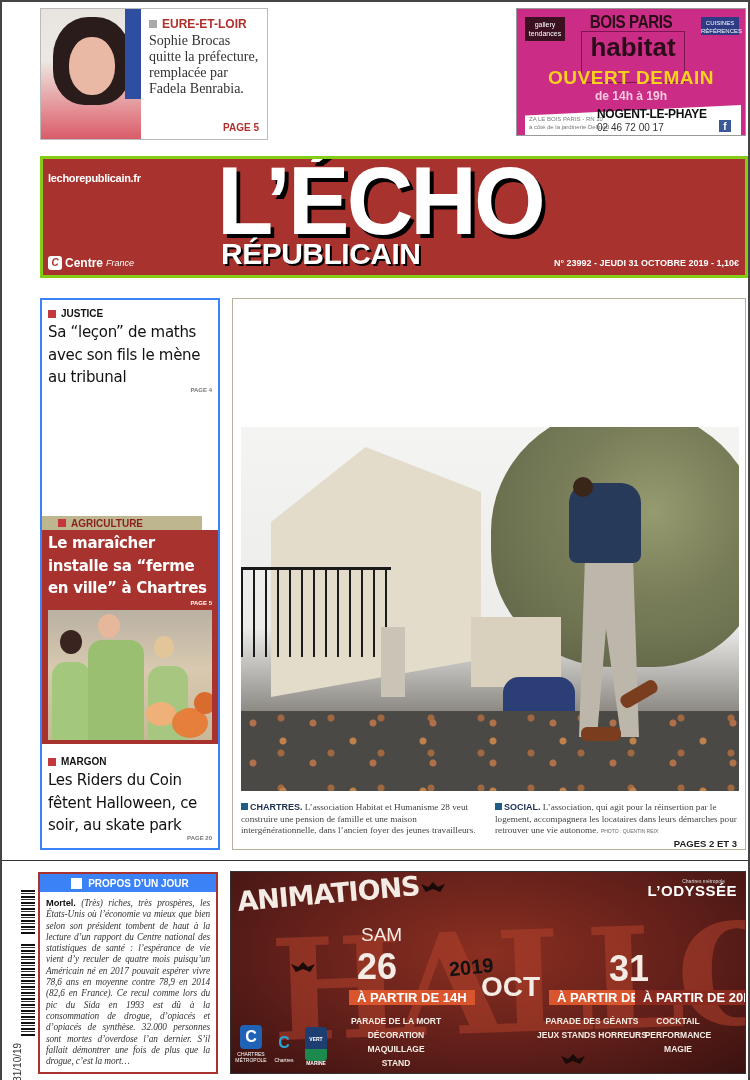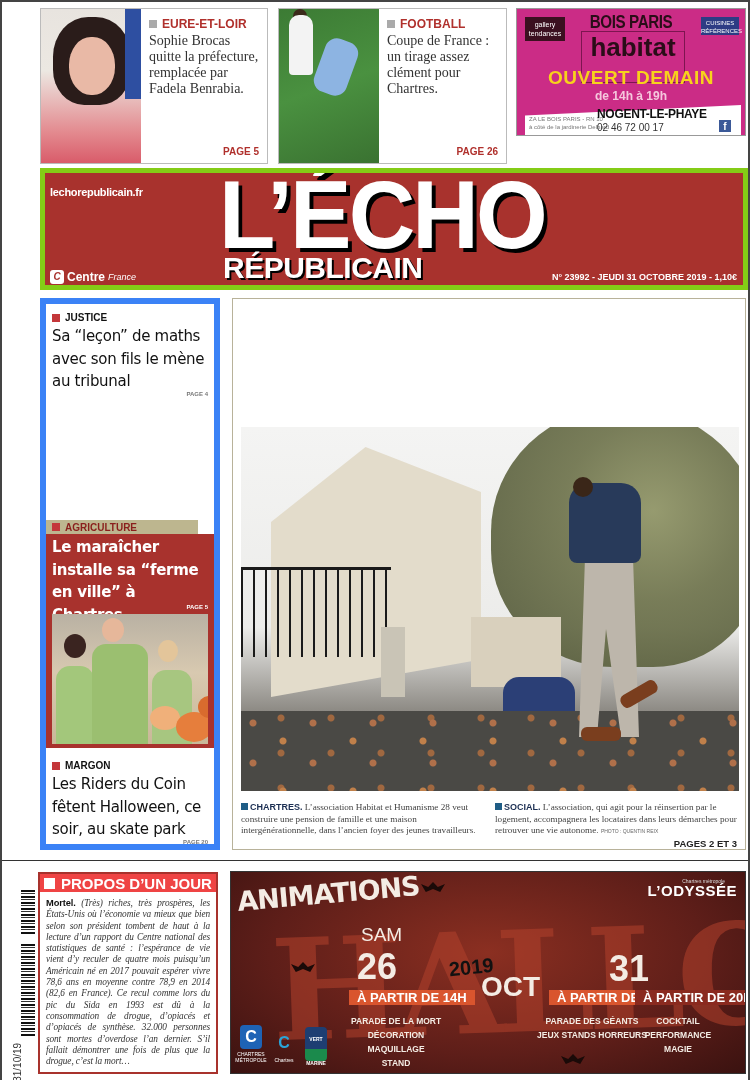--- a/index.html
+++ b/index.html
@@ -3,21 +3,21 @@
 <meta charset="utf-8">
 <style>
   * { box-sizing: border-box; margin: 0; padding: 0; }
   html, body { width: 750px; height: 1080px; overflow: hidden; background: #fff; }
   body { position: relative; font-family: "Liberation Sans", sans-serif; color: #111; }
 
   
   .page-frame { position: absolute; left: 0; top: 0; width: 750px; height: 1080px; border-left: 2px solid #444; border-right: 2px solid #444; border-top: 2px solid #444; }
 
   
-  .teaser { position: absolute; top: 6px; height: 156px; border: 1px solid #bbb; background: #fff; overflow: hidden; }
+  .teaser { position: absolute; top: 6px; height: 132px; border: 1px solid #bbb; background: #fff; overflow: hidden; }
   .teaser .photo { position: absolute; left: 0; top: 0; bottom: 0; width: 100px; }
   .teaser .txt { position: absolute; left: 108px; top: 8px; right: 6px; }
   .kicker { display: flex; align-items: center; gap: 5px; font-weight: bold; font-size: 12px; color: #b0302c; text-transform: uppercase; }
   .kicker .sq { width: 8px; height: 8px; background: #aaa; display: inline-block; }
   .teaser .body { font-family: "Liberation Serif", serif; font-size: 14px; line-height: 16px; color: #333; margin-top: 2px; }
   .teaser .pg { position: absolute; right: 8px; bottom: 6px; font-weight: bold; font-size: 10px; color: #b0302c; }
 
   .photo-woman { background: linear-gradient(180deg, #e8e4df 0%, #ece8e2 40%, #e38a8f 80%, #d95c6a 100%); }
   .photo-woman::before { content: ""; position: absolute; left: 12px; top: 8px; width: 78px; height: 88px; border-radius: 45% 45% 40% 40%; background: #2a1c1a; }
   .photo-woman::after { content: ""; position: absolute; left: 28px; top: 28px; width: 46px; height: 58px; border-radius: 48%; background: #e9b9a6; }
@@ -36,38 +36,38 @@
   .ad .brand2 { position: absolute; left: 64px; width: 104px; top: 22px; height: 52px; border: 1px solid #7d1550; text-align: center; font-size: 26px; font-weight: bold; color: #2a0d18; line-height: 30px; }
   .ad .open { position: absolute; left: 0; right: 0; top: 58px; text-align: center; font-size: 19px; font-weight: bold; color: #f7d21c; letter-spacing: 0.5px; }
   .ad .hours { position: absolute; left: 0; right: 0; top: 80px; text-align: center; font-size: 12px; font-weight: bold; color: #f5c8dd; }
   .ad .bottom { position: absolute; left: 8px; right: 4px; bottom: 0; height: 30px; background: #fff; clip-path: polygon(0 35%, 100% 0, 100% 100%, 0 100%); }
   .ad .addr { position: absolute; left: 12px; bottom: 4px; font-size: 6px; color: #777; line-height: 8px; }
   .ad .city { position: absolute; left: 80px; bottom: 14px; font-size: 12px; font-weight: bold; color: #111; letter-spacing: -0.3px; }
   .ad .tel { position: absolute; left: 80px; bottom: 2px; font-size: 10px; color: #333; }
   .ad .fb { position: absolute; right: 14px; bottom: 3px; width: 12px; height: 12px; background: #3b5998; color: #fff; font-size: 10px; font-weight: bold; text-align: center; line-height: 13px; }
 
   
-  .masthead { position: absolute; left: 38px; top: 154px; width: 708px; height: 122px; background: #a8322d; border: 5px solid #84cc16; overflow: hidden; margin-top: 12px; }
+  .masthead { position: absolute; left: 38px; top: 154px; width: 708px; height: 122px; background: #a8322d; border: 3px solid #84cc16; overflow: hidden; }
   .site { position: absolute; left: 5px; top: 13px; font-size: 11px; font-weight: bold; color: #fff; letter-spacing: -0.3px; }
   .cf { position: absolute; left: 5px; top: 97px; display: flex; align-items: center; gap: 3px; color: #fff; font-weight: bold; font-size: 12px; }
   .cf .cf-icon { width: 14px; height: 14px; border-radius: 3px; background: #fff; color: #a8322d; font-size: 10px; line-height: 14px; text-align: center; font-style: italic; }
   .cf .fr { font-style: italic; font-weight: normal; font-size: 9px; }
   .title-echo { position: absolute; left: 174px; top: -6px; font-family: "Liberation Sans", sans-serif; font-weight: bold; font-size: 96px; line-height: 96px; color: #fff; letter-spacing: -3px; text-shadow: 4px 4px 0 #000; transform: scaleX(0.96); transform-origin: left; }
   .title-rep { position: absolute; left: 178px; top: 80px; font-weight: bold; font-size: 30px; line-height: 30px; color: #fff; letter-spacing: -0.5px; text-shadow: 2px 2px 0 #000; }
   .issue { position: absolute; right: 6px; top: 99px; font-size: 9px; font-weight: bold; color: #fff; }
 
   
-  .leftcol { position: absolute; left: 38px; top: 296px; width: 180px; height: 552px; border: 6px solid #3b82f6; background: #fff; }
+  .leftcol { position: absolute; left: 38px; top: 296px; width: 180px; height: 552px; border: 2px solid #3b82f6; background: #fff; }
   .lc-story { position: absolute; left: 6px; right: 6px; }
   .lc-kicker { display: flex; align-items: center; gap: 5px; font-weight: bold; font-size: 10px; color: #111; text-transform: uppercase; }
   .lc-kicker .sq { width: 8px; height: 8px; background: #c4373a; }
   .lc-head { font-family: "DejaVu Sans", sans-serif; font-size: 15px; line-height: 22.5px; color: #111; margin-top: 2px; letter-spacing: -0.3px; }
   .lc-pg { text-align: right; font-size: 6px; font-weight: bold; color: #777; margin-top: -2px; }
 
-  .agri-bar { position: absolute; left: 0; right: 16px; top: 216px; height: 14px; background: #bdb68f; display: flex; align-items: center; padding-left: 6px; gap: 5px; font-weight: bold; font-size: 10px; color: #8a1f1c; text-transform: uppercase; }
+  .agri-bar { position: absolute; left: 0; right: 16px; top: 216px; height: 14px; background: #bdb68f; display: flex; align-items: center; padding-left: 16px; gap: 5px; font-weight: bold; font-size: 10px; color: #8a1f1c; text-transform: uppercase; }
   .agri-bar .sq { width: 8px; height: 8px; background: #c4373a; }
   .agri-box { position: absolute; left: 0; right: 0; top: 230px; height: 214px; background: #a8322d; }
   .agri-head { position: absolute; left: 6px; right: 4px; top: 2px; font-family: "DejaVu Sans", sans-serif; font-weight: bold; font-size: 15px; line-height: 22.5px; color: #fff; letter-spacing: -0.3px; }
   .agri-pg { position: absolute; right: 6px; top: 70px; font-size: 6px; font-weight: bold; color: #fff; }
   .agri-photo { position: absolute; left: 6px; right: 6px; top: 80px; height: 130px; background: linear-gradient(180deg, #b9b1a3 0%, #d8c9b0 45%, #c9b898 100%); overflow: hidden; }
   .agri-photo .p { position: absolute; bottom: 0; border-radius: 14px 14px 0 0; background: #a3c77b; }
   .agri-photo .h { position: absolute; border-radius: 50%; background: #e6b79a; }
   .agri-photo .pumpkin { position: absolute; border-radius: 50%; background: #e67e3c; }
 
   
@@ -91,21 +91,21 @@
   .cap .sq { display: inline-block; width: 7px; height: 7px; background: #1f5d86; margin-right: 2px; vertical-align: 0; }
   .cap .credit { font-family: "Liberation Sans", sans-serif; font-size: 5px; color: #666; }
   .pages23 { position: absolute; right: 8px; top: 539px; font-weight: bold; font-size: 9.5px; color: #222; }
 
   
   .sep { position: absolute; left: 0; right: 0; top: 858px; height: 1px; background: #333; }
   .barcode { position: absolute; left: 8px; top: 884px; width: 28px; height: 190px; }
   .barcode .bars { position: absolute; left: 11px; width: 14px; background: repeating-linear-gradient(180deg, #111 0 2px, #fff 2px 3px, #333 3px 4px, #fff 4px 6px); }
   .barcode .vtxt { position: absolute; left: -68px; top: 162px; width: 150px; transform: rotate(-90deg); font-size: 10px; color: #333; white-space: nowrap; }
   .propos { position: absolute; left: 36px; top: 870px; width: 180px; height: 202px; border: 2px solid #a8322d; background: #fff; }
-  .propos-h { height: 18px; background: #ef4444; display: flex; align-items: center; gap: 6px; padding-left: 4px; color: #fff; font-size: 15px; font-weight: bold; }
+  .propos-h { height: 18px; background: #3b82f6; display: flex; align-items: center; gap: 6px; padding-left: 4px; color: #fff; font-size: 10px; font-weight: bold; justify-content: center; }
   .propos-h .sq { width: 11px; height: 11px; background: #fff; display: inline-block; }
   .propos-b { padding: 6px 6px; font-family: "Liberation Serif", serif; font-style: italic; font-size: 9.3px; line-height: 11.3px; color: #333; text-align: justify; letter-spacing: -0.1px; }
   .propos-b b { font-family: Liberation Sans, sans-serif; font-style: normal; color: #111; }
 
   .hw { position: absolute; left: 228px; top: 869px; width: 516px; height: 203px; background: radial-gradient(ellipse at 50% 40%, #8b2f21 0%, #5e1e19 60%, #3a1210 100%); overflow: hidden; border: 1px solid #333; }
   .hw-big { position: absolute; left: 40px; top: 20px; font-family: "DejaVu Serif", serif; font-weight: bold; font-size: 140px; letter-spacing: -8px; color: #b2412c; opacity: 0.55; transform: rotate(-2deg); }
   .hw-anim { position: absolute; left: 6px; top: 6px; font-family: "DejaVu Sans", sans-serif; font-weight: bold; font-size: 27px; color: #f4ece4; transform: rotate(-5deg); letter-spacing: -1px; }
   .hw-sam { position: absolute; left: 130px; top: 52px; font-weight: normal; font-size: 19px; color: #f4ece4; text-align: center; }
   .hw-26 { position: absolute; left: 126px; top: 74px; font-weight: bold; font-size: 36px; color: #f4ece4; }
   .hw-31 { position: absolute; left: 378px; top: 76px; font-weight: bold; font-size: 36px; color: #f4ece4; }
@@ -131,35 +131,20 @@
     <div class="txt">
       <div class="kicker">
           <span class="sq"></span>
           <span>EURE-ET-LOIR</span>
         </div>
       <div class="body">Sophie Brocas quitte la préfecture, remplacée par Fadela Benrabia.</div>
     </div>
     <div class="pg">PAGE 5</div>
   </div>
 
-  <div class="teaser" style="left:276px; width:229px;">
-    <div class="photo photo-foot">
-        <div class="p1h"></div>
-        <div class="p1"></div>
-        <div class="p2"></div>
-      </div>
-    <div class="txt">
-      <div class="kicker">
-          <span class="sq"></span>
-          <span>FOOTBALL</span>
-        </div>
-      <div class="body">Coupe de France : un tirage assez clément pour Chartres.</div>
-    </div>
-    <div class="pg">PAGE 26</div>
-  </div>
 
   <div class="ad">
     <div class="logo-l">gallery tendances</div>
     <div class="logo-r">CUISINES RÉFÉRENCES</div>
     <div class="brand1">BOIS PARIS</div>
     <div class="brand2">habitat</div>
     <div class="open">OUVERT DEMAIN</div>
     <div class="hours">de 14h à 19h</div>
     <div class="bottom"></div>
     <div class="addr">

